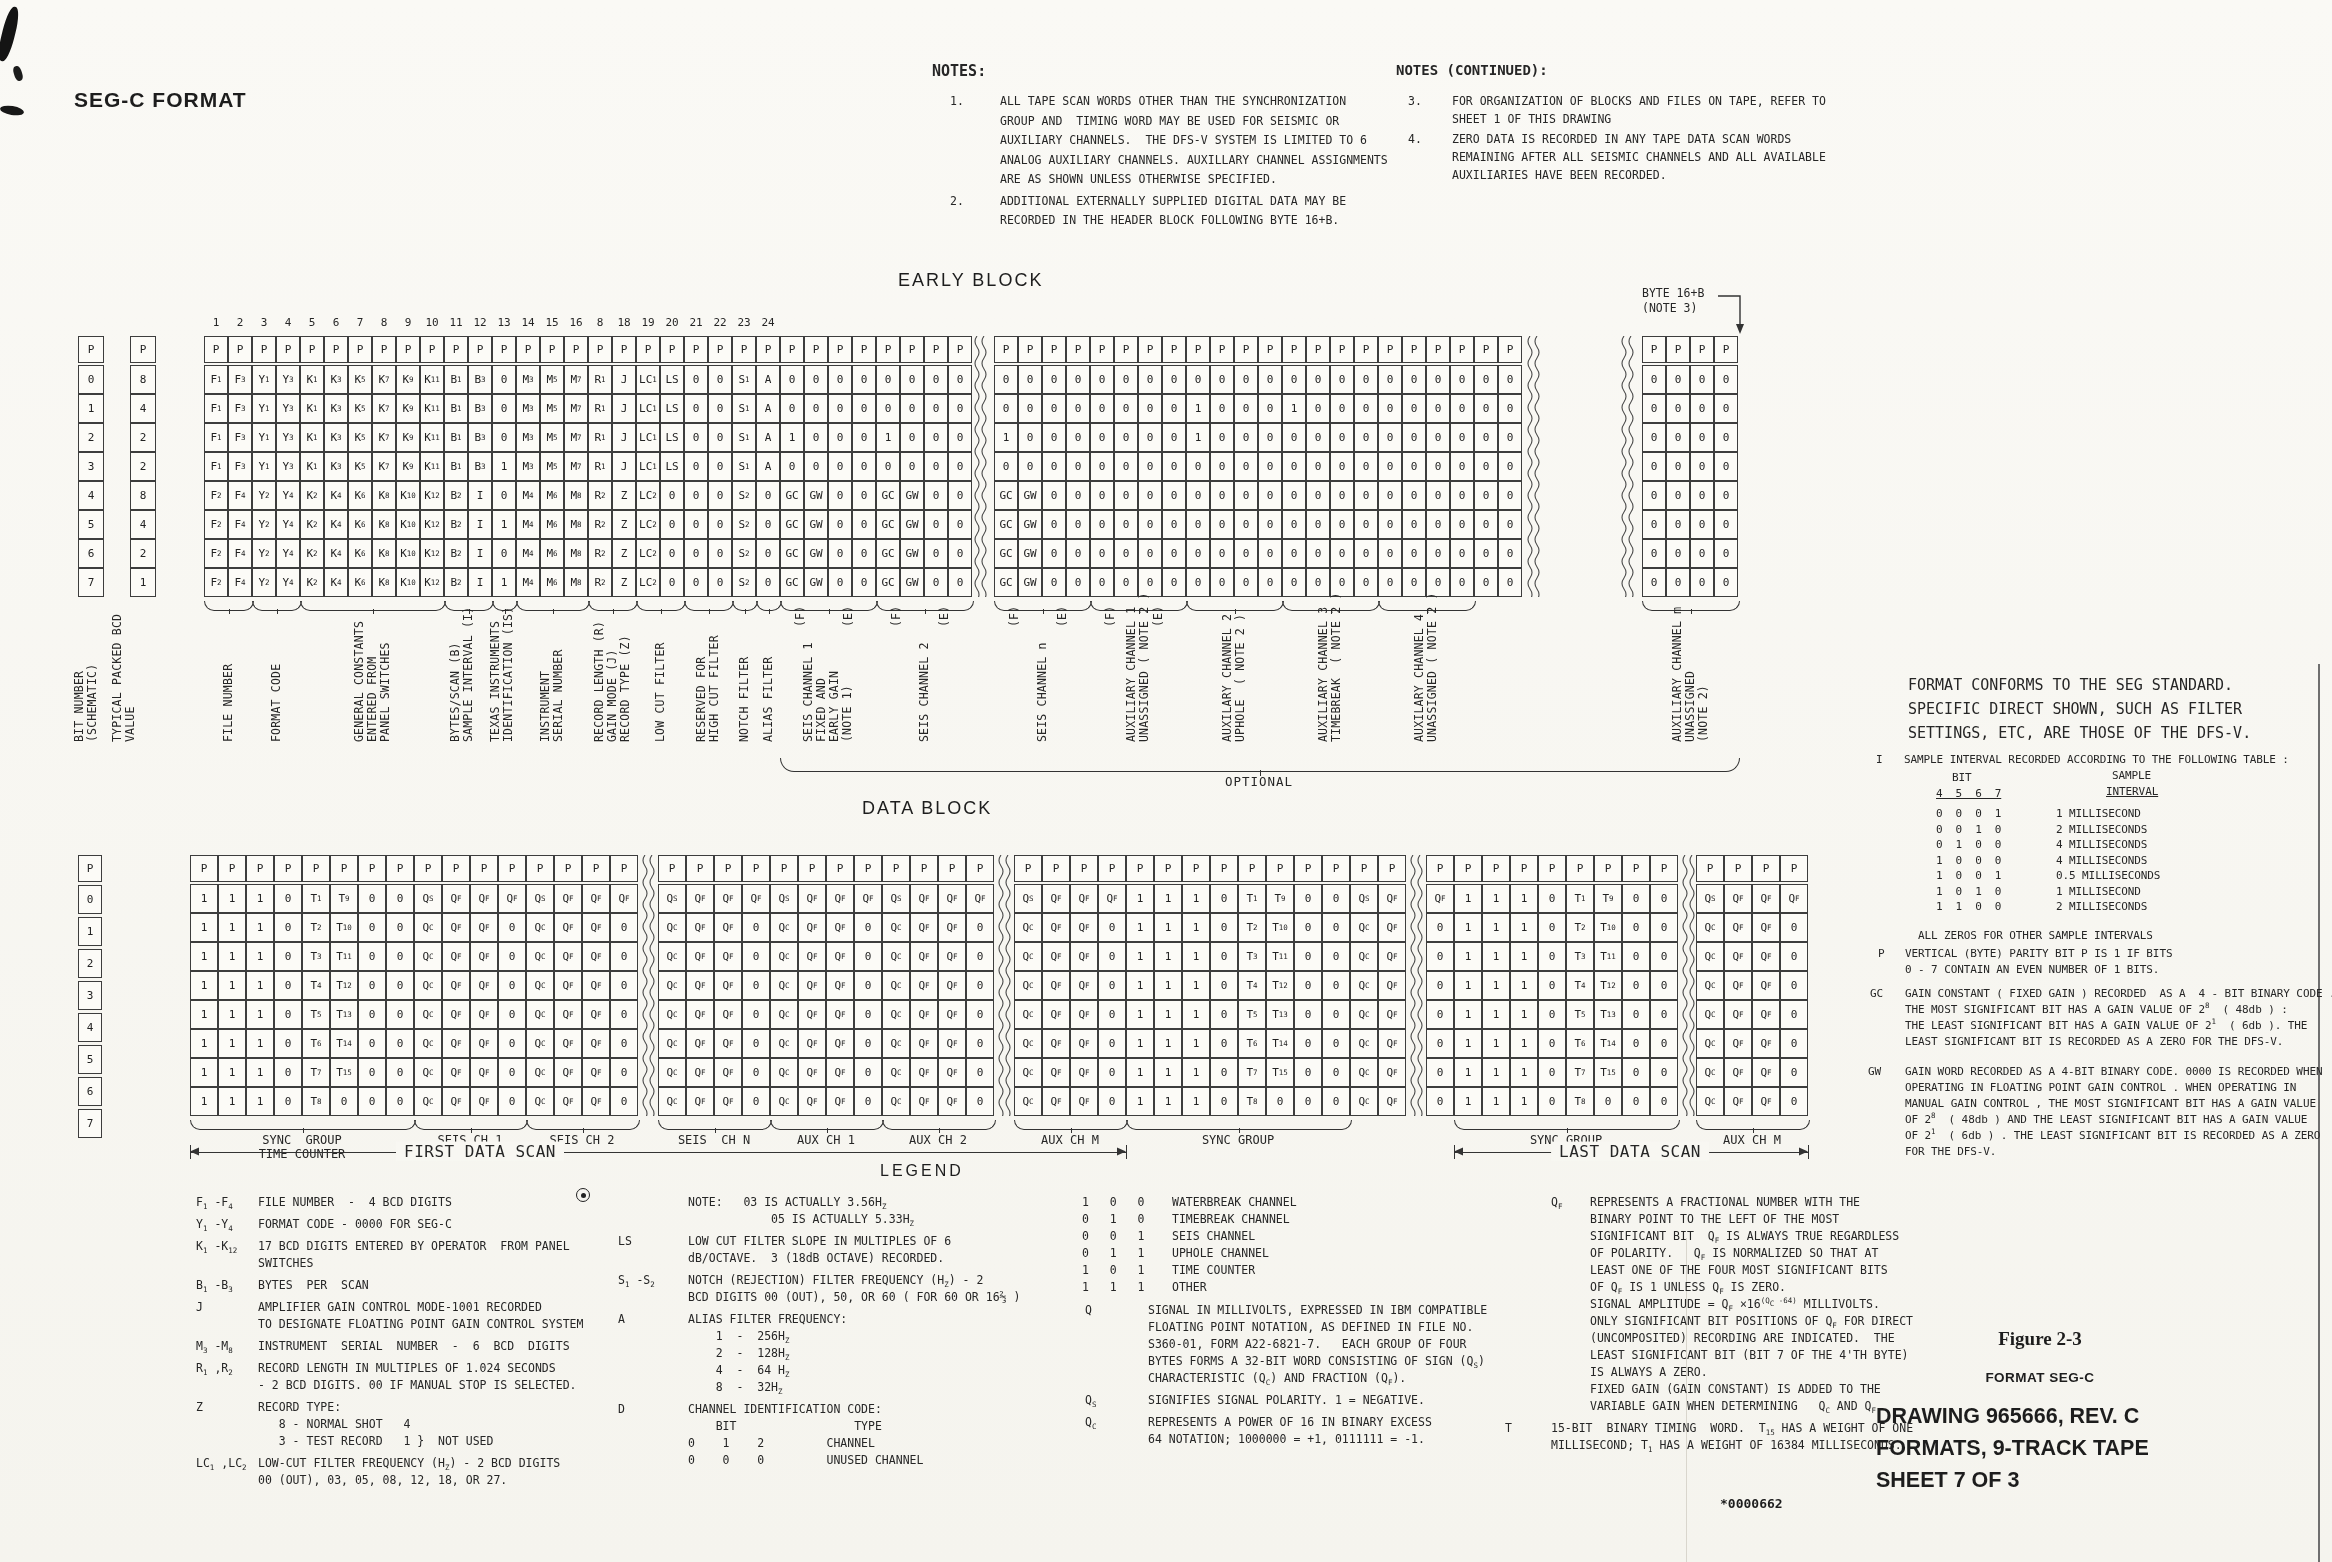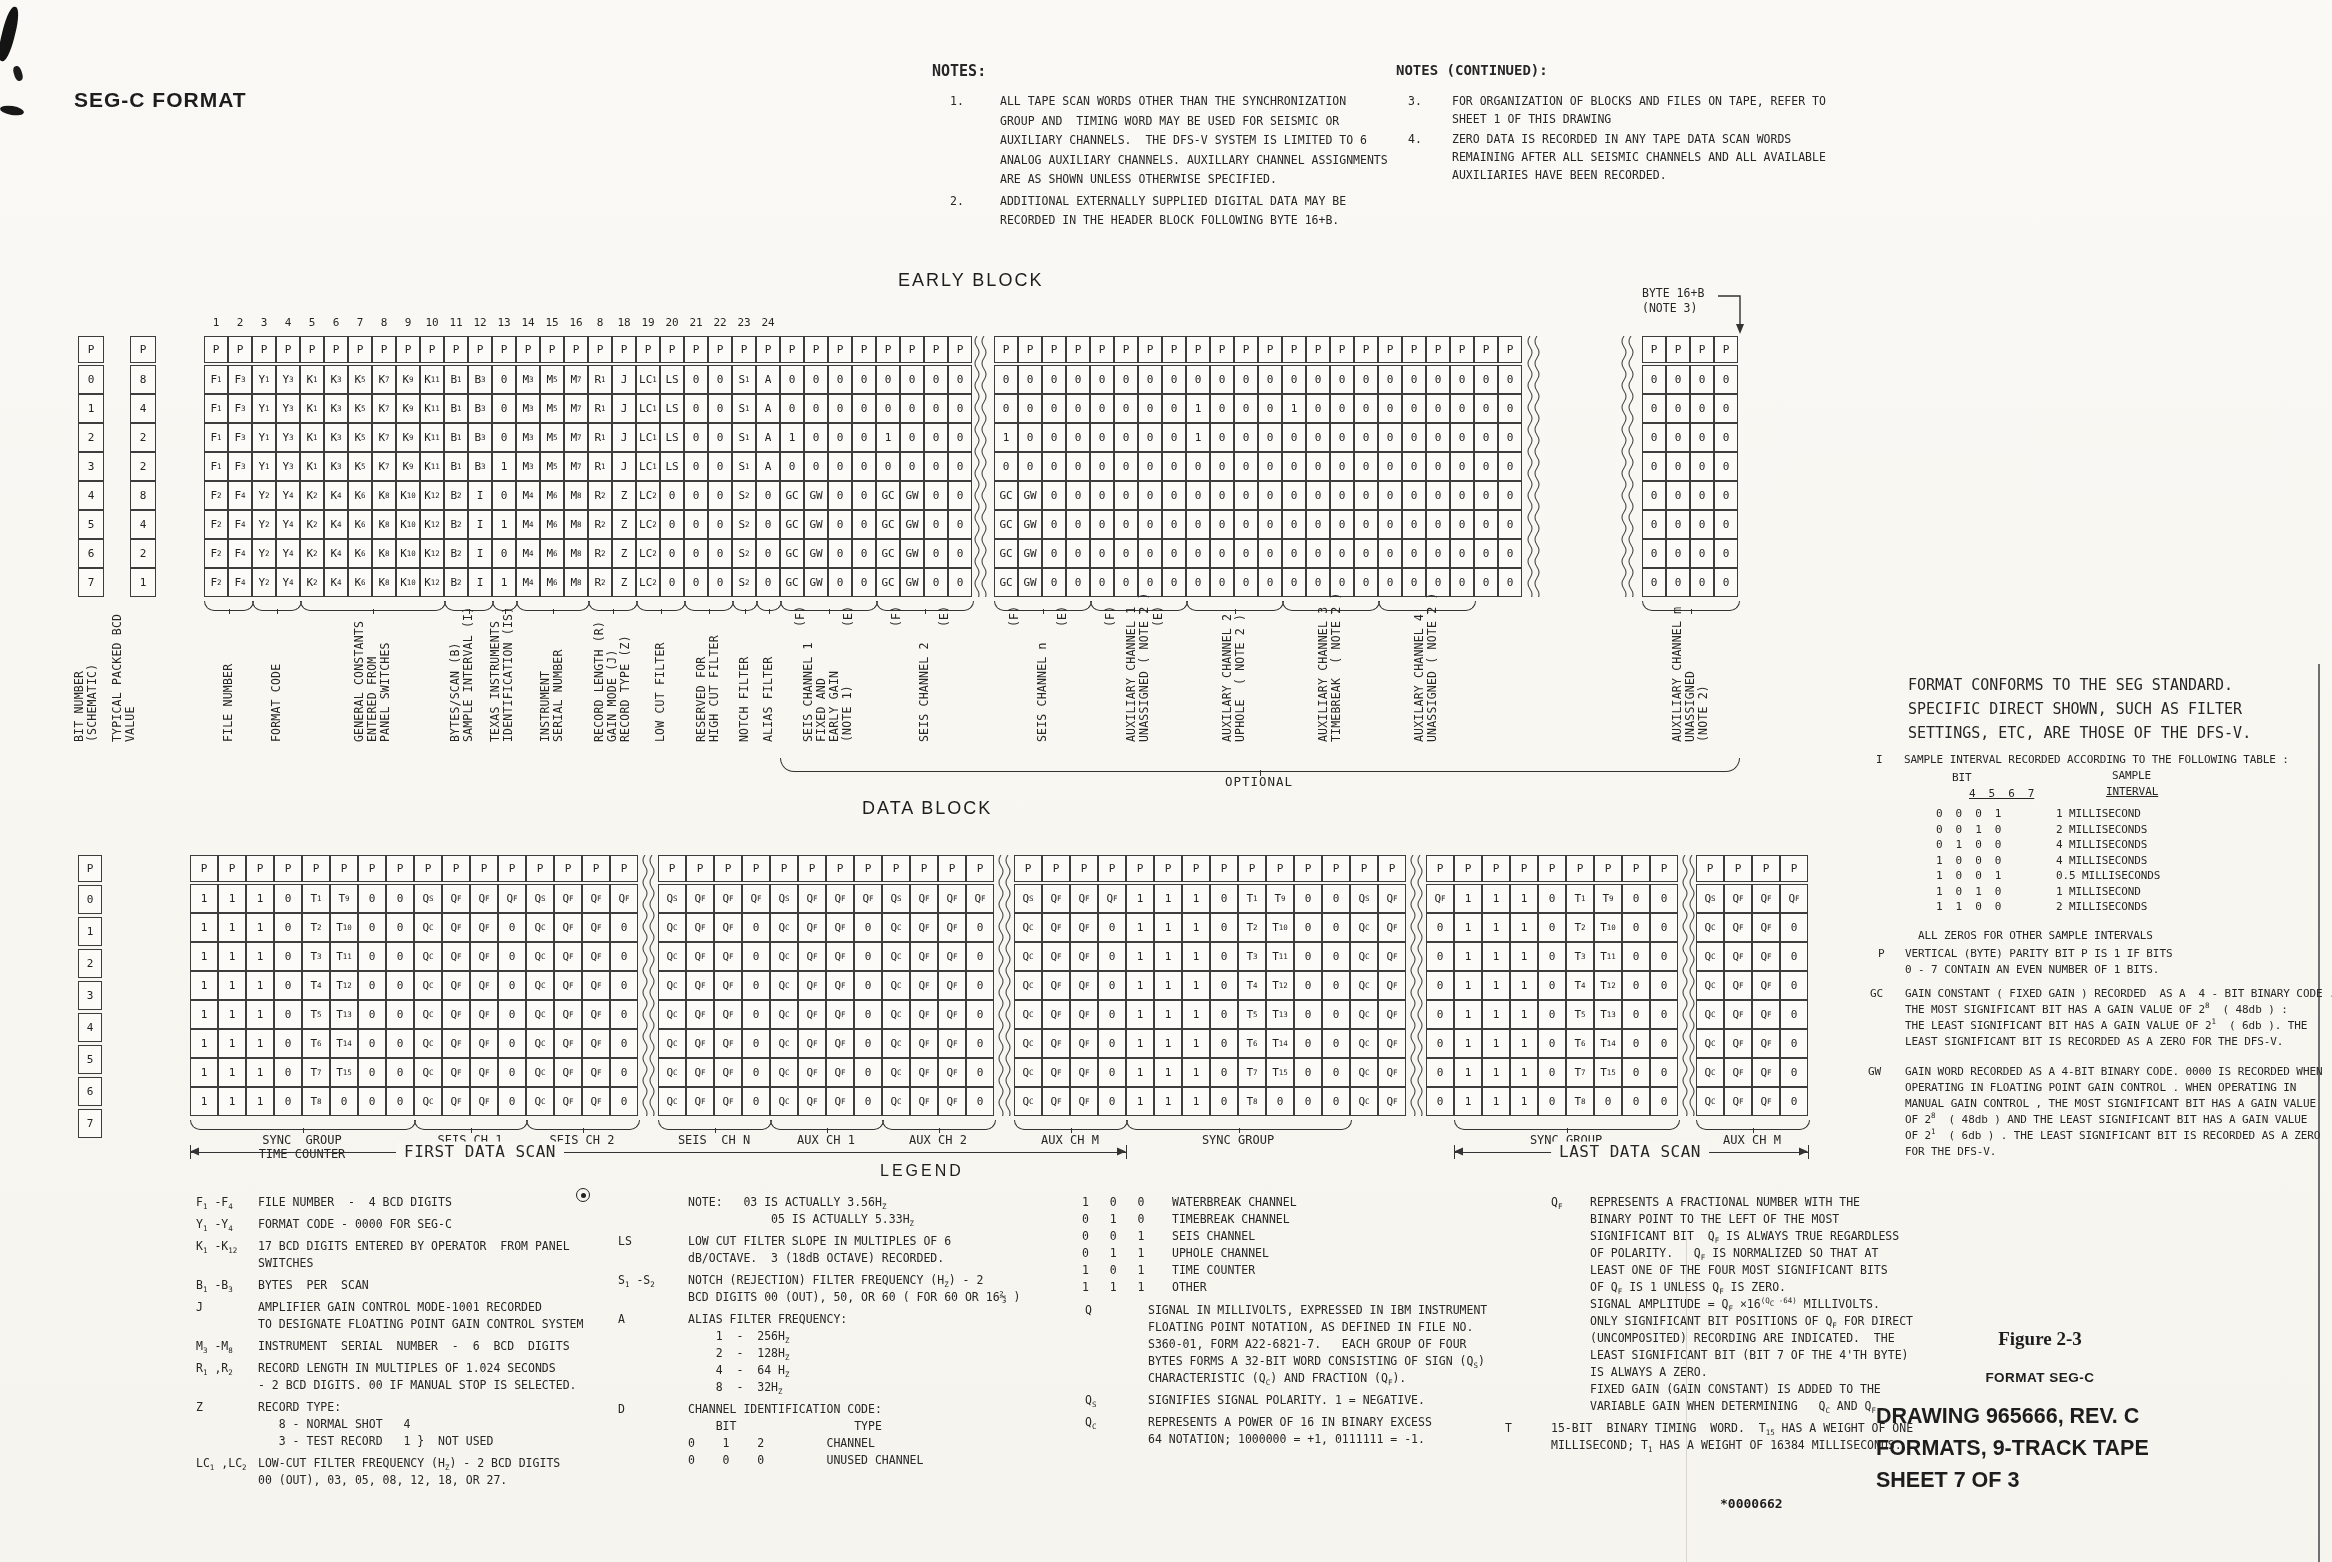--- a/index.html
+++ b/index.html
@@ -291,21 +291,21 @@
     <div class="abs leg" style="left: 1172px; top: 1211px;">TIMEBREAK CHANNEL</div>
     <div class="abs leg" style="left: 1082px; top: 1228px;">0   0   1</div>
     <div class="abs leg" style="left: 1172px; top: 1228px;">SEIS CHANNEL</div>
     <div class="abs leg" style="left: 1082px; top: 1245px;">0   1   1</div>
     <div class="abs leg" style="left: 1172px; top: 1245px;">UPHOLE CHANNEL</div>
     <div class="abs leg" style="left: 1082px; top: 1262px;">1   0   1</div>
     <div class="abs leg" style="left: 1172px; top: 1262px;">TIME COUNTER</div>
     <div class="abs leg" style="left: 1082px; top: 1279px;">1   1   1</div>
     <div class="abs leg" style="left: 1172px; top: 1279px;">OTHER</div>
     <div class="abs leg" style="left: 1085px; top: 1302px;">Q</div>
-    <div class="abs leg" style="left: 1148px; top: 1302px;">SIGNAL IN MILLIVOLTS, EXPRESSED IN IBM INSTRUMENT</div>
+    <div class="abs leg" style="left: 1148px; top: 1302px;">SIGNAL IN MILLIVOLTS, EXPRESSED IN IBM COMPATIBLE</div>
     <div class="abs leg" style="left: 1148px; top: 1319px;">FLOATING POINT NOTATION, AS DEFINED IN FILE NO.</div>
     <div class="abs leg" style="left: 1148px; top: 1336px;">S360-01, FORM A22-6821-7.   EACH GROUP OF FOUR</div>
     <div class="abs leg" style="left: 1148px; top: 1353px;">BYTES FORMS A 32-BIT WORD CONSISTING OF SIGN (Q<sub>S</sub>)</div>
     <div class="abs leg" style="left: 1148px; top: 1370px;">CHARACTERISTIC (Q<sub>C</sub>) AND FRACTION (Q<sub>F</sub>).</div>
     <div class="abs leg" style="left: 1085px; top: 1392px;">Q<sub>S</sub></div>
     <div class="abs leg" style="left: 1148px; top: 1392px;">SIGNIFIES SIGNAL POLARITY. 1 = NEGATIVE.</div>
     <div class="abs leg" style="left: 1085px; top: 1414px;">Q<sub>C</sub></div>
     <div class="abs leg" style="left: 1148px; top: 1414px;">REPRESENTS A POWER OF 16 IN BINARY EXCESS</div>
     <div class="abs leg" style="left: 1148px; top: 1431px;">64 NOTATION; 1000000 = +1, 0111111 = -1.</div>
     <div class="abs leg" style="left: 1551px; top: 1194px;">Q<sub>F</sub></div>
@@ -324,21 +324,21 @@
     <div class="abs leg" style="left: 1590px; top: 1398px;">VARIABLE GAIN WHEN DETERMINING   Q<sub>C</sub> AND Q<sub>F</sub></div>
     <div class="abs leg" style="left: 1505px; top: 1420px;">T</div>
     <div class="abs leg" style="left: 1551px; top: 1420px;">15-BIT  BINARY TIMING  WORD.  T<sub>15</sub> HAS A WEIGHT OF ONE</div>
     <div class="abs leg" style="left: 1551px; top: 1437px;">MILLISECOND; T<sub>1</sub> HAS A WEIGHT OF 16384 MILLISECONDS.</div>
     <div class="abs " style="left: 1908px; top: 676px; font-size: 15px;">FORMAT CONFORMS TO THE SEG STANDARD.</div>
     <div class="abs " style="left: 1908px; top: 700px; font-size: 15px;">SPECIFIC DIRECT SHOWN, SUCH AS FILTER</div>
     <div class="abs " style="left: 1908px; top: 724px; font-size: 15px;">SETTINGS, ETC, ARE THOSE OF THE DFS-V.</div>
     <div class="abs sml" style="left: 1876px; top: 752px;">I</div>
     <div class="abs sml" style="left: 1904px; top: 752px;">SAMPLE INTERVAL RECORDED ACCORDING TO THE FOLLOWING TABLE :</div>
     <div class="abs sml" style="left: 1952px; top: 770px;">BIT</div>
-    <div class="abs sml ul" style="left: 1936px; top: 786px; margin-left: 33px;">4  5  6  7</div>
+    <div class="abs sml ul" style="left: 1936px; top: 786px;">4  5  6  7</div>
     <div class="abs sml" style="left: 2112px; top: 768px;">SAMPLE</div>
     <div class="abs sml ul" style="left: 2106px; top: 784px;">INTERVAL</div>
     <div class="abs sml" style="left: 1936px; top: 806px;">0  0  0  1</div>
     <div class="abs sml" style="left: 2056px; top: 806px;">1 MILLISECOND</div>
     <div class="abs sml" style="left: 1936px; top: 821.5px;">0  0  1  0</div>
     <div class="abs sml" style="left: 2056px; top: 821.5px;">2 MILLISECONDS</div>
     <div class="abs sml" style="left: 1936px; top: 837px;">0  1  0  0</div>
     <div class="abs sml" style="left: 2056px; top: 837px;">4 MILLISECONDS</div>
     <div class="abs sml" style="left: 1936px; top: 852.5px;">1  0  0  0</div>
     <div class="abs sml" style="left: 2056px; top: 852.5px;">4 MILLISECONDS</div>

